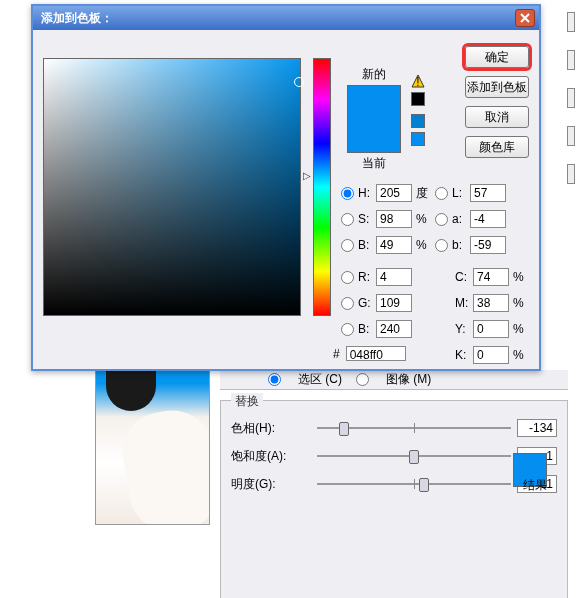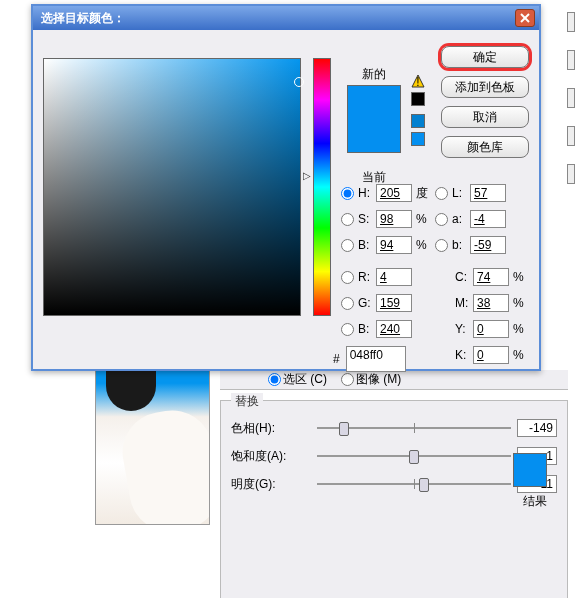--- a/index.html
+++ b/index.html
@@ -6,75 +6,75 @@
 body { background: #fff; width: 581px; height: 598px; position: relative; overflow: hidden; }
 
 .bg-panels { position: absolute; right: 6px; top: 12px; display: flex; flex-direction: column; gap: 18px; }
 .bg-panel { width: 8px; height: 20px; border: 1px solid #888; background: #eee; }
 
 .bg-image { position: absolute; left: 95px; top: 370px; width: 115px; height: 155px; background: linear-gradient(180deg, #0495ee 0%, #0495ee 8%, #f5f0eb 30%, #ffffff 60%, #f2ebe3 100%); border: 1px solid #999; overflow: hidden; }
 .bg-image::before { content: ""; position: absolute; left: 10px; top: -40px; width: 50px; height: 80px; background: #1a1a1a; border-radius: 30px; }
 .bg-image::after { content: ""; position: absolute; left: 30px; top: 40px; width: 90px; height: 120px; background: #fbf8f4; border-radius: 40px; transform: rotate(-10deg); }
 
 .repl-panel { position: absolute; left: 220px; top: 370px; width: 348px; height: 20px; background: #efeef2; border-bottom: 1px solid #bbb; display:flex; align-items:center; gap:14px; padding-left:48px; }
-.repl-panel label { display:flex; align-items:center; gap:2px; }
+.repl-panel label { display:flex; align-items:center; gap:17px; }
 .repl-panel input[type="radio"] { margin:0; }
 
 .replace-group { position: absolute; left: 220px; top: 400px; width: 348px; height: 246px; background: #efeef2; border: 1px solid #bbb; padding: 8px 10px 12px; }
 .replace-group .legend { position: absolute; top: -8px; left: 10px; background: #efeef2; padding: 0 4px; color: #333; }
 .slider-row { display: flex; align-items: center; margin-top: 10px; gap: 6px; }
 .slider-row .lbl { width: 80px; }
 .slider-row .track { flex: 1; height: 18px; position: relative; }
 .slider-row .track::before { content:""; position:absolute; left:0; right:0; top:8px; height:2px; background:#999; }
 .slider-row .tick { position:absolute; top:4px; width:1px; height:10px; background:#888; left:50%; }
 .slider-row .thumb { position:absolute; top:3px; width:10px; height:14px; background:#d9d7e4; border:1px solid #666; border-radius:2px; transform:translateX(-50%); }
 .slider-row .val { width: 40px; height: 18px; border:1px solid #888; background:#fff; text-align:right; padding:0 3px; line-height:16px; }
 .result-swatch { width: 34px; height: 34px; background:#048ff0; border:1px solid #666; position:absolute; right:20px; top:52px; }
-.result-lbl { position:absolute; right:20px; top:92px; }
+.result-lbl { position:absolute; right:20px; top:76px; }
 
 
 .arrow { position: absolute; left: 378px; top: 24px; width: 60px; height: 30px; pointer-events: none; }
 
 
 .dialog { position: absolute; left: 31px; top: 4px; width: 510px; height: 367px; border: 2px solid #5b8dd8; background: #efeef2; box-shadow: 0 2px 6px rgba(0,0,0,.3); }
 .titlebar { height: 24px; background: linear-gradient(180deg,#7ba7e8,#3b6fc8); display:flex; align-items:center; justify-content:space-between; padding:0 4px 0 8px; color:#fff; font-weight:bold; }
 .titlebar .close { width:20px; height:18px; background:#d85b3e; border:1px solid #8a3a20; color:#fff; display:flex; align-items:center; justify-content:center; font-size:11px; border-radius:3px; cursor:pointer; }
 
 .dlg-body { position: relative; padding: 8px; height: calc(100% - 24px); }
 
 .picker-area { position:absolute; left:10px; top:28px; width:258px; height:258px; border:1px solid #666; background: linear-gradient(to top, #000, rgba(0,0,0,0)), linear-gradient(to right, #fff, #0495ee); }
 .picker-cursor { position:absolute; width:10px; height:10px; border:1px solid #fff; border-radius:50%; left:250px; top:18px; }
 
 .hue-strip { position:absolute; left:280px; top:28px; width:18px; height:258px; border:1px solid #666; background: linear-gradient(180deg, #ff0000 0%, #ff00ff 16%, #0000ff 33%, #00ffff 50%, #00ff00 66%, #ffff00 83%, #ff0000 100%); }
 .hue-ptr { position:absolute; left:270px; top:140px; font-size:10px; color:#333; }
 
 .preview { position:absolute; left:314px; top:36px; }
 .preview .lbl-new { text-align:center; margin-bottom:2px; }
 .preview .swatch { width:54px; height:68px; border:1px solid #666; background:#048ff0; }
-.preview .lbl-cur { text-align:center; margin-top:16px; }
+.preview .lbl-cur { text-align:center; margin-top:2px; }
 .warn { position:absolute; left:378px; top:44px; width:14px; height:14px; display:flex; align-items:center; justify-content:center; }
 .warn-box { position:absolute; left:378px; top:62px; width:14px; height:14px; border:1px solid #666; background:#000; }
 .cube { position:absolute; left:378px; top:84px; width:14px; height:14px; border:1px solid #666; background:#0380d0; }
 .cube-box { position:absolute; left:378px; top:102px; width:14px; height:14px; border:1px solid #666; background:#048ff0; }
 
 .buttons { position:absolute; right:10px; top:16px; display:flex; flex-direction:column; gap:8px; }
-.btn { width:88px; height:22px; border:1px solid #777; background:linear-gradient(#fdfdfd,#e4e4e4); border-radius:8px; cursor:pointer; text-align:center; line-height:20px; }
+.btn { width:64px; height:22px; border:1px solid #777; background:linear-gradient(#fdfdfd,#e4e4e4); border-radius:3px; cursor:pointer; text-align:center; line-height:20px; }
 .btn-ok { box-shadow: 0 0 0 3px #e33; }
 
 .vals { position:absolute; left:308px; top:150px; font-size:12px; }
 .vrow { display:flex; align-items:center; height:26px; gap:4px; }
 .vrow input[type="radio"] { margin:0; }
 .vrow .code { width:14px; }
-.vrow .num { width:36px; height:18px; border:1px solid #888; background:#fff; padding:0 3px; line-height:16px;text-decoration:underline; }
+.vrow .num { width:36px; height:18px; border:1px solid #888; background:#fff; padding:0 3px; line-height:16px; }
 .vrow .unit { width:16px; }
 .vals-right { position:absolute; left:402px; top:150px; }
 .vals-right2 { position:absolute; left:422px; top:234px; }
 
 .hex-row { position:absolute; left:300px; top:316px; display:flex; align-items:center; gap:6px; }
-.hex-row .num { width:60px; height:26px; border:1px solid #888; background:#fff; padding:0 3px; line-height:16px; }
+.hex-row .num { width:60px; height:15px; border:1px solid #888; background:#fff; padding:0 3px; line-height:16px; }
 
 .webonly { position:absolute; left:10px; top:300px; display:flex; align-items:center; gap:4px; }
 .webonly input { width:13px; height:13px; border:1px solid #666; }
 
 </style>
 </head>
 <body>
 
 <div class="bg-panels">
   <div class="bg-panel"></div>
@@ -99,21 +99,21 @@
 
 <div class="replace-group">
   <span class="legend">替换</span>
 
   <div class="slider-row">
     <span class="lbl">色相(H):</span>
     <div class="track">
         <span class="tick"></span>
         <span class="thumb" style="left:14%"></span>
       </div>
-    <span class="val">-149</span>
+    <span class="val">-134</span>
   </div>
   <div class="slider-row">
     <span class="lbl">饱和度(A):</span>
     <div class="track">
         <span class="tick"></span>
         <span class="thumb" style="left:50%"></span>
       </div>
     <span class="val">-1</span>
   </div>
   <div class="slider-row">
@@ -129,21 +129,21 @@
   <span class="result-lbl">结果</span>
 </div>
 
 <svg class="arrow" viewBox="0 0 60 30">
   <line x1="2" y1="6" x2="50" y2="22" stroke="#e33" stroke-width="3"></line>
   <polygon points="60,26 44,16 46,28" fill="#e33"></polygon>
 </svg>
 
 <div class="dialog">
   <div class="titlebar">
-    <span>选择目标颜色：</span>
+    <span>添加到色板：</span>
     <span class="close">
       <svg width="10" height="10" viewBox="0 0 10 10">
           <line x1="1" y1="1" x2="9" y2="9" stroke="#fff" stroke-width="2"></line>
           <line x1="9" y1="1" x2="1" y2="9" stroke="#fff" stroke-width="2"></line>
         </svg>
     </span>
   </div>
   <div class="dlg-body">
     <div class="picker-area">
       <span class="picker-cursor"></span>
@@ -182,34 +182,34 @@
         </div>
       <div class="vrow">
           <input type="radio" style="">
           <span class="code">S:</span>
           <span class="num">98</span>
           <span class="unit">%</span>
         </div>
       <div class="vrow">
           <input type="radio" style="">
           <span class="code">B:</span>
-          <span class="num">94</span>
+          <span class="num">49</span>
           <span class="unit">%</span>
         </div>
       <div style="height:6px"></div>
       <div class="vrow">
           <input type="radio" style="">
           <span class="code">R:</span>
           <span class="num">4</span>
           <span class="unit"></span>
         </div>
       <div class="vrow">
           <input type="radio" style="">
           <span class="code">G:</span>
-          <span class="num">159</span>
+          <span class="num">109</span>
           <span class="unit"></span>
         </div>
       <div class="vrow">
           <input type="radio" style="">
           <span class="code">B:</span>
           <span class="num">240</span>
           <span class="unit"></span>
         </div>
     </div>
 

